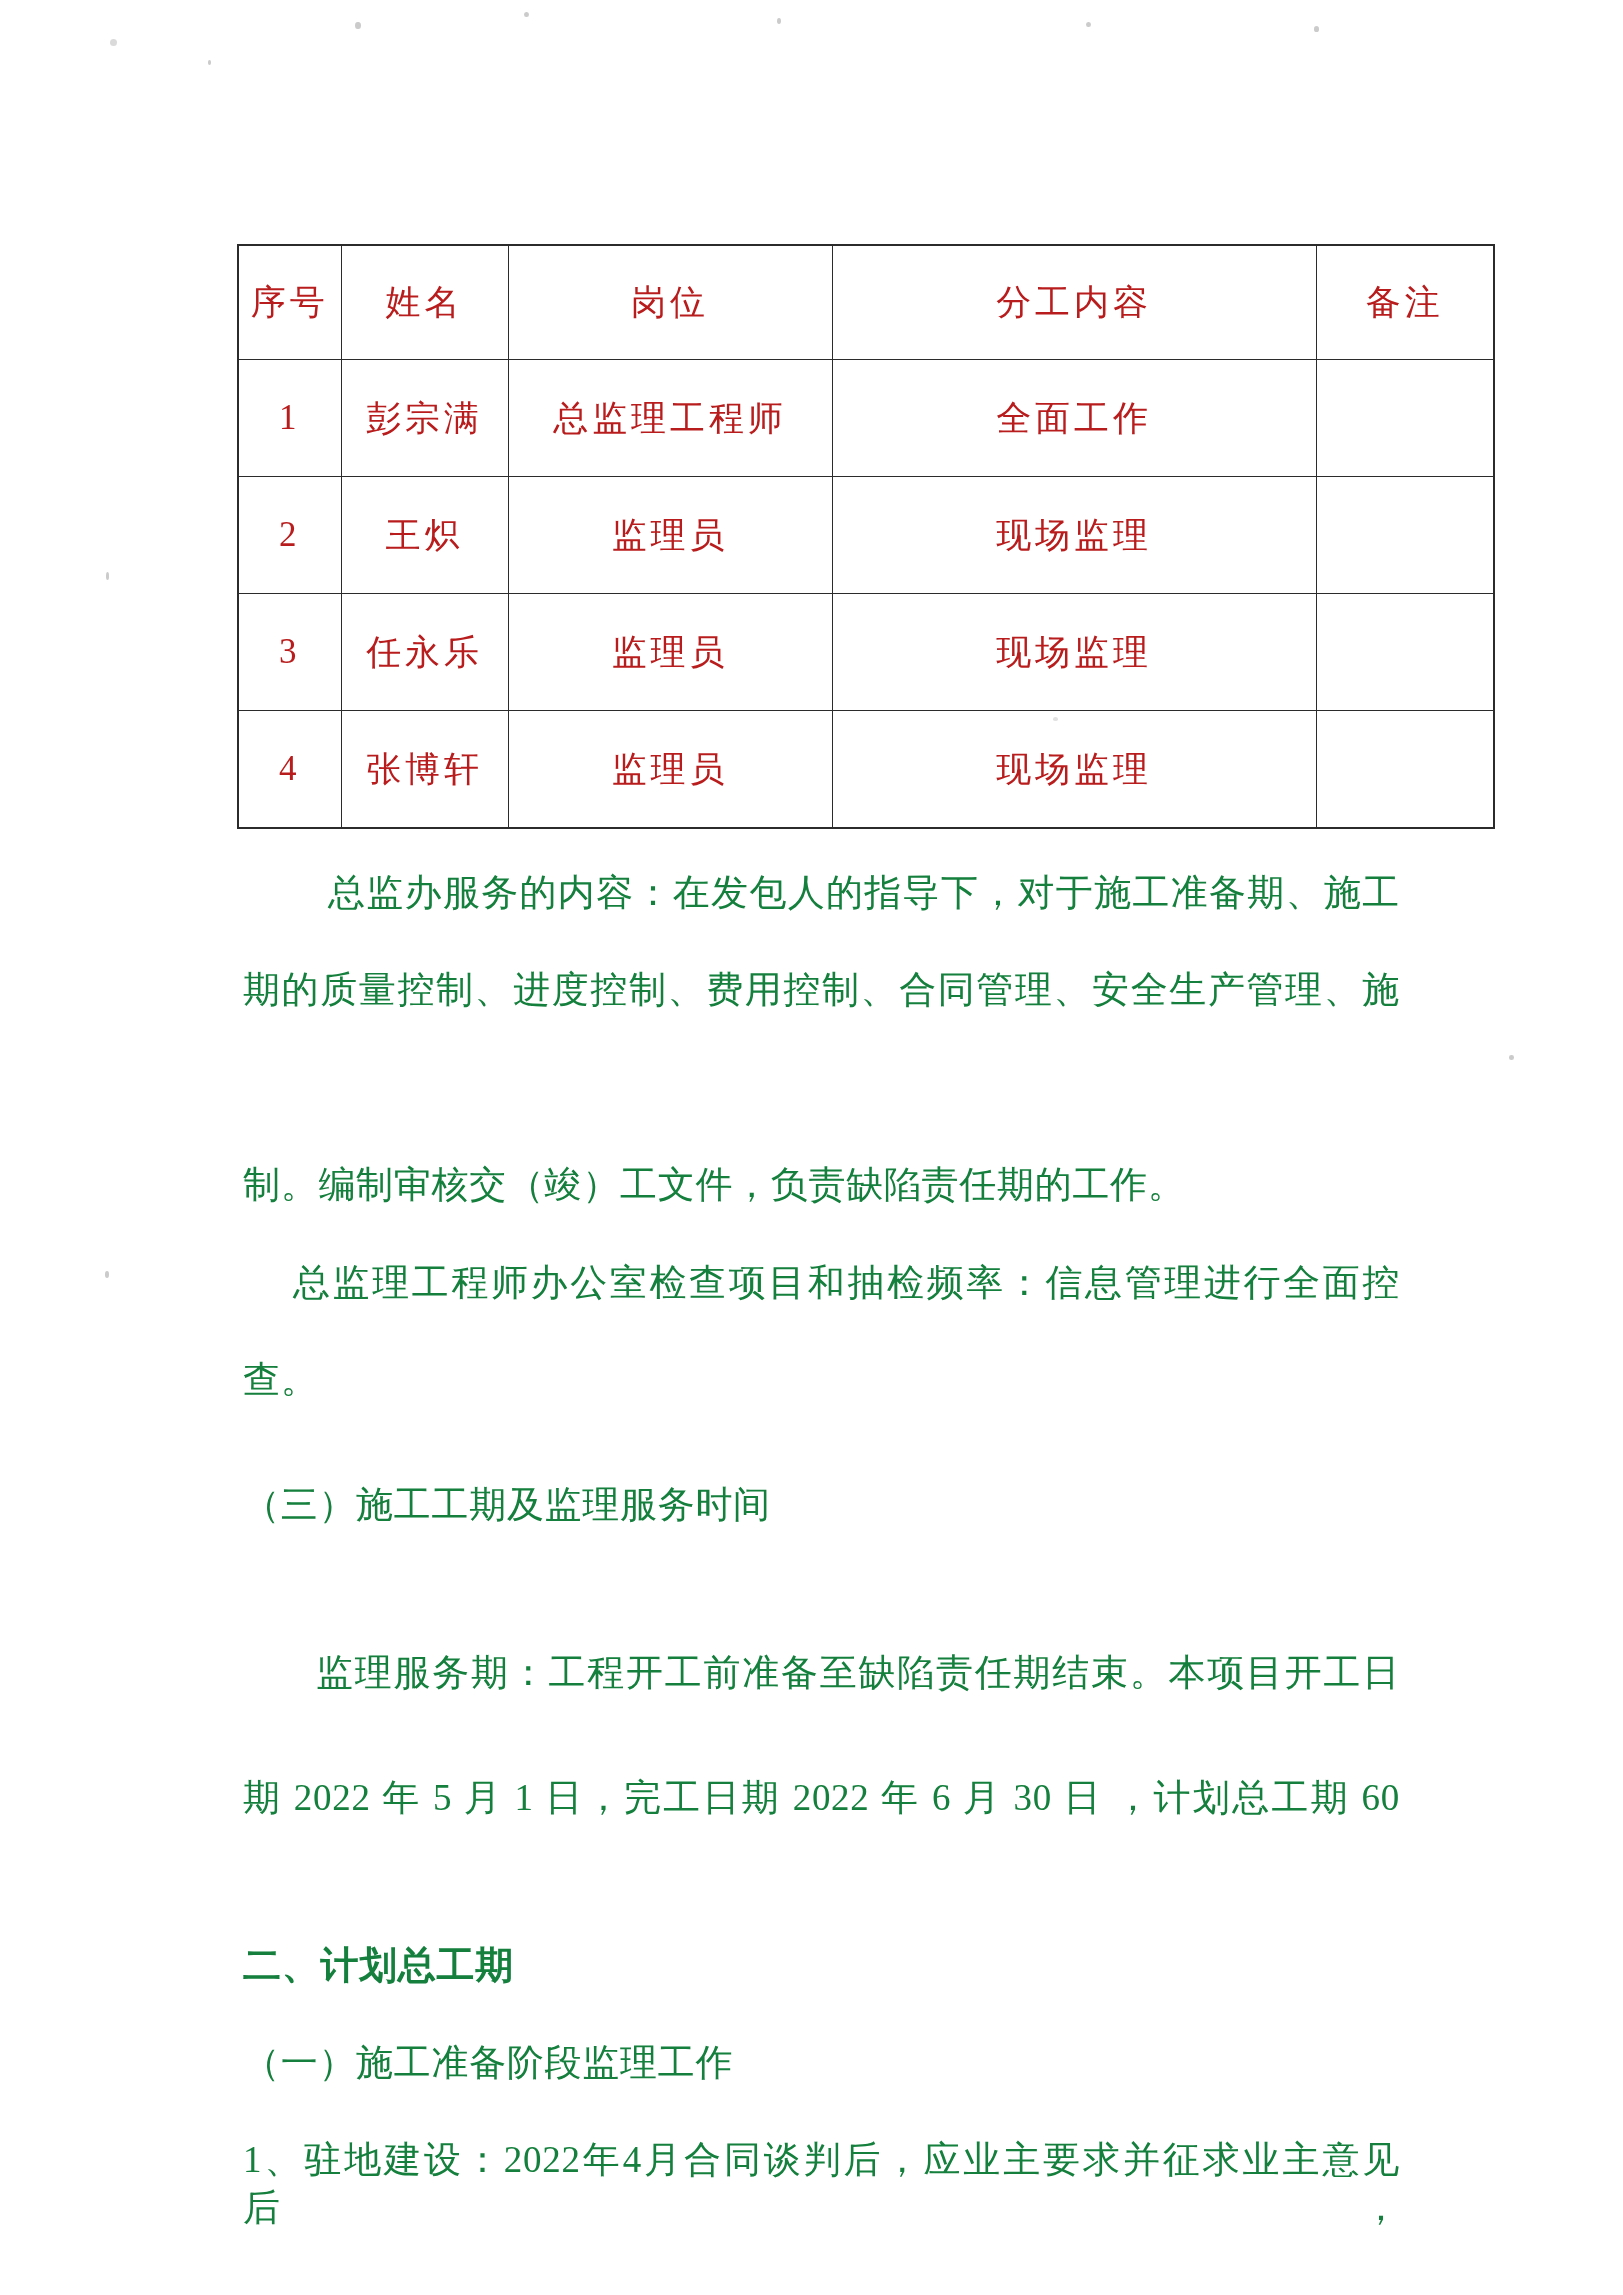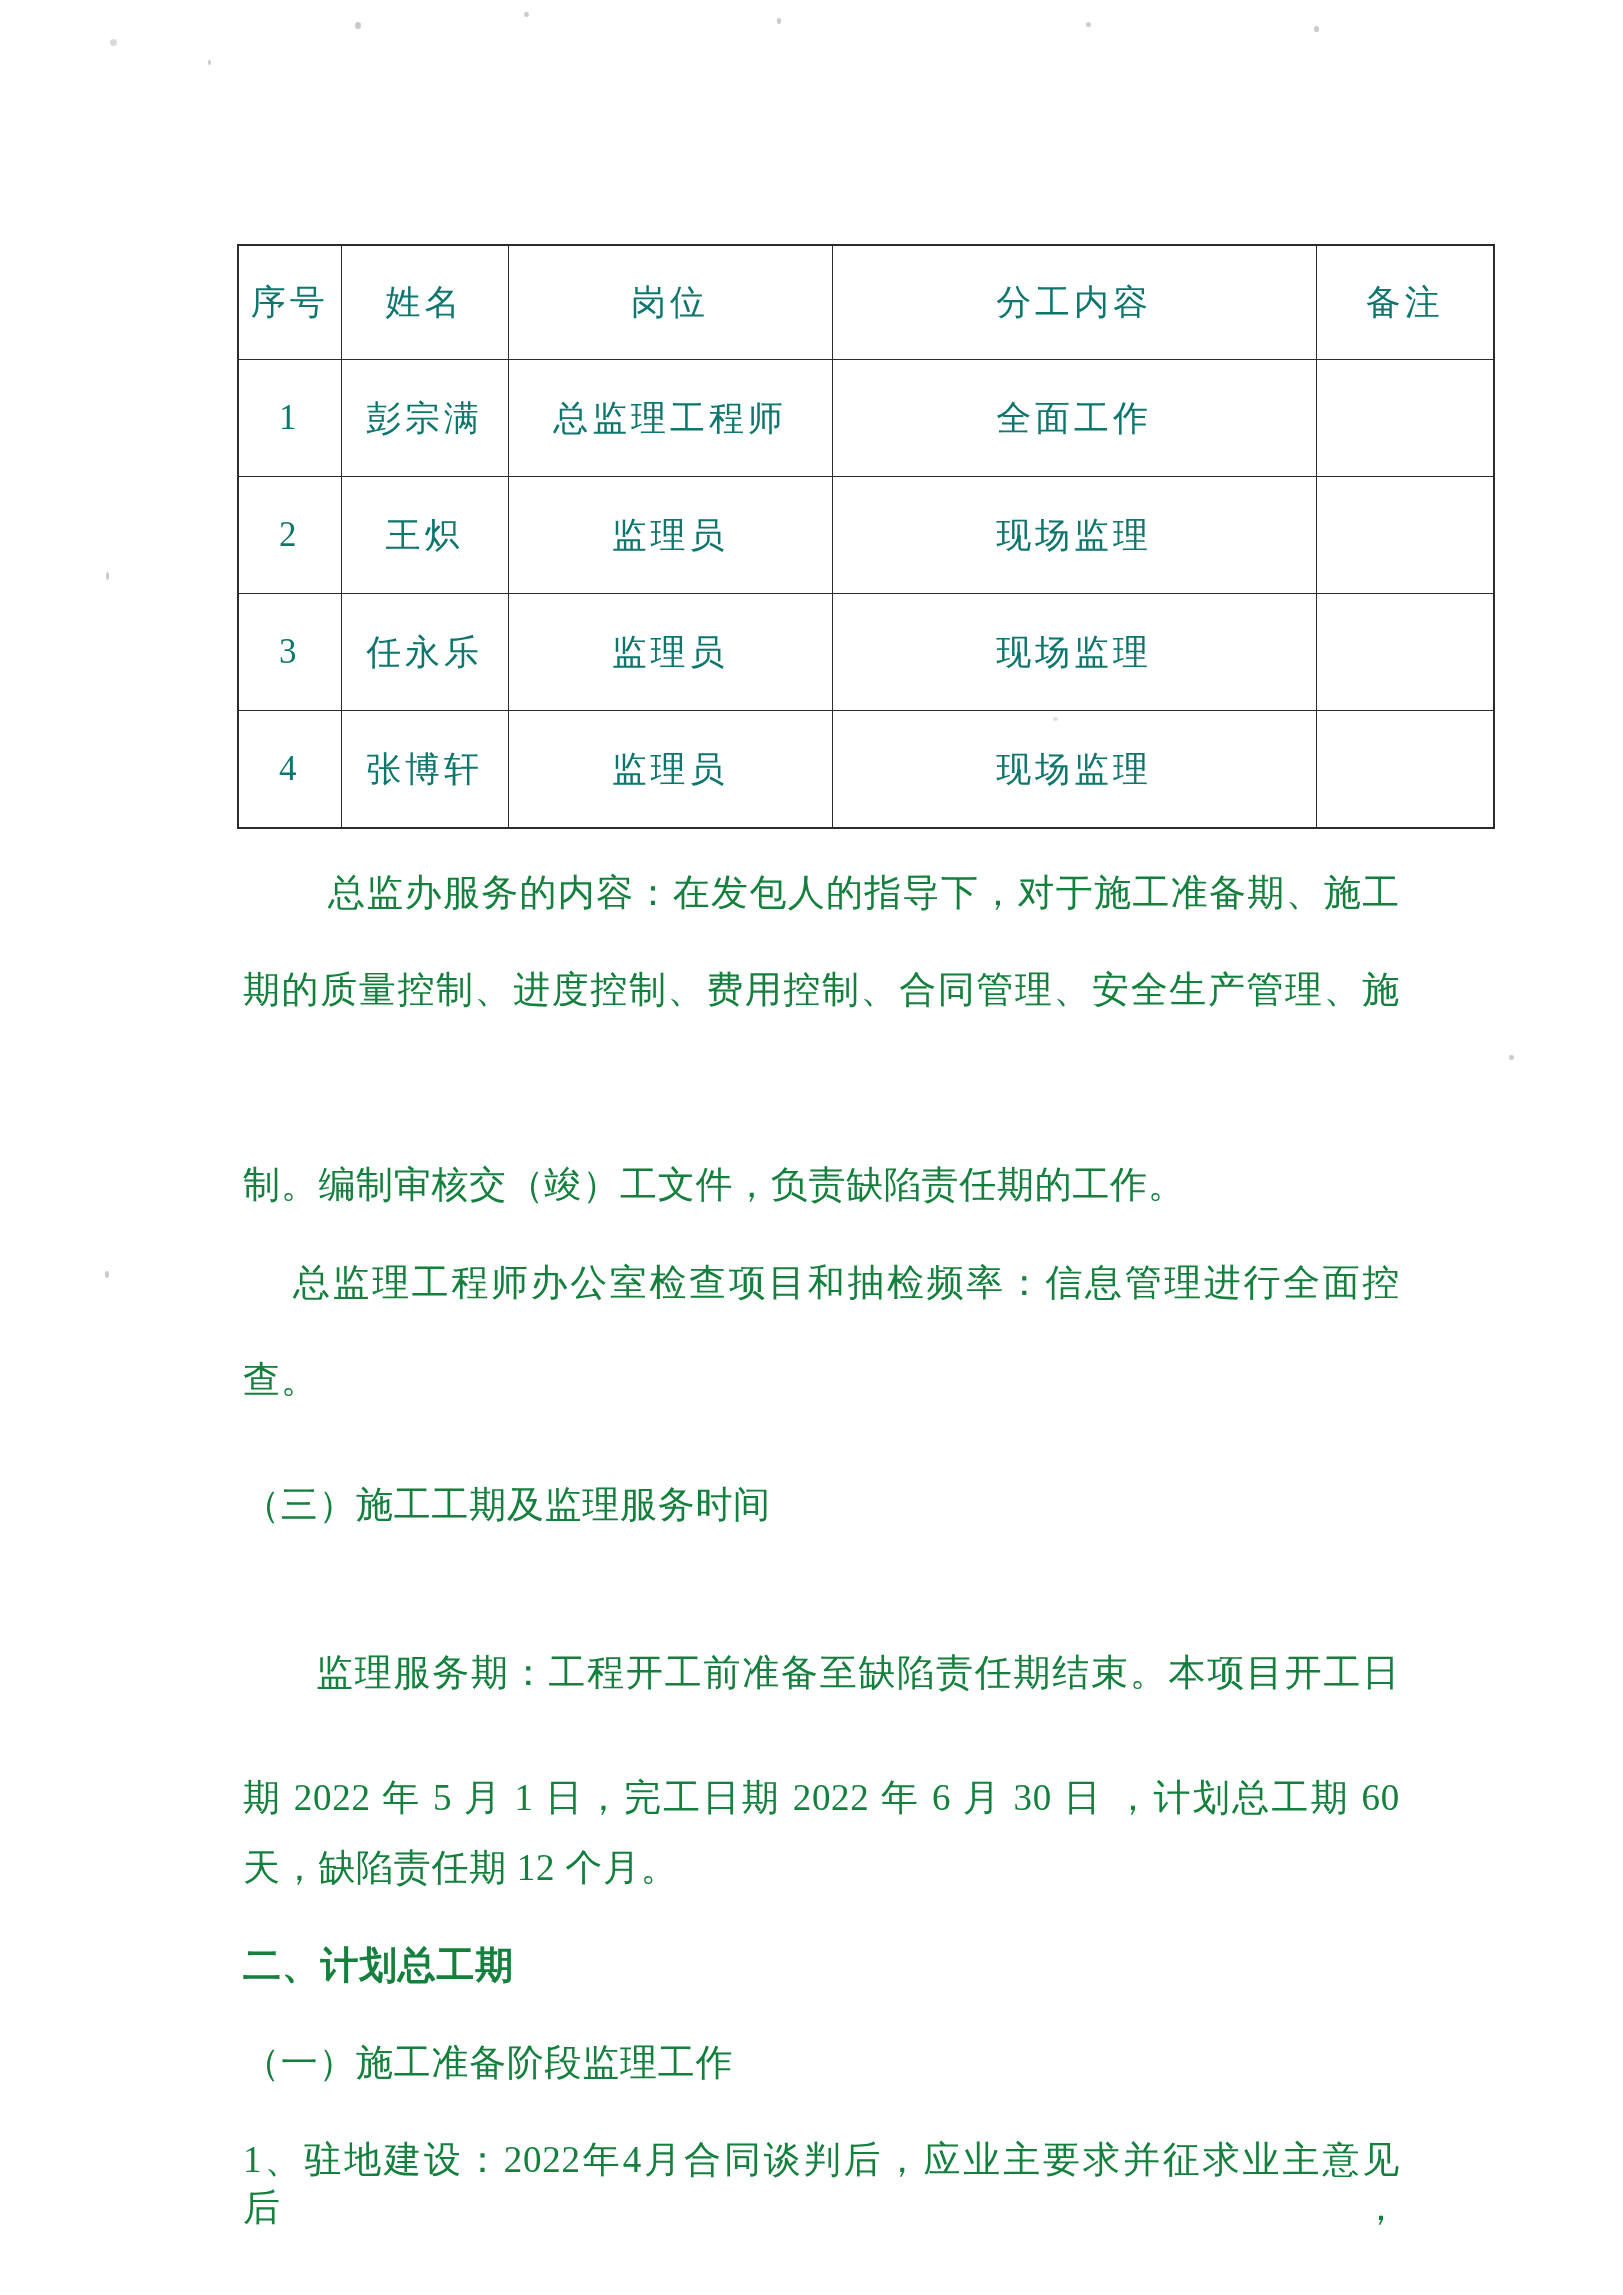--- a/index.html
+++ b/index.html
@@ -21,21 +21,21 @@
     border-collapse:collapse;
     table-layout:fixed;
     border:2.6px solid #2b2b2b;
   }
   table.personnel td {
     border:1.3px solid #2b2b2b;
     text-align:center;
     vertical-align:middle;
     font-size:35px;
     letter-spacing:3.9px;
-    color:#0f766e;
+    color:#b91c1c;
     overflow:hidden;
   }
   table.personnel tr.hdr  td { height:111px; }
   table.personnel tr.data td { height:114px; }
 
   
   .line {
     position:absolute;
     left:243px;
     width:1157px;
@@ -132,21 +132,20 @@
   <div class="line lt" style="top:1161px;">制。编制审核交（竣）工文件，负责缺陷责任期的工作。</div>
 
   <div class="line jf in13" style="top:1259px;">总监理工程师办公室检查项目和抽检频率：信息管理进行全面控</div>
   <div class="line lt" style="top:1356px;">查。</div>
 
 
   <div class="line lt" style="top:1481px;">（三）施工工期及监理服务时间</div>
 
   <div class="line jf in2b" style="top:1649px;">监理服务期：工程开工前准备至缺陷责任期结束。本项目开工日</div>
   <div class="line jf" style="top:1746px;margin-top:28px;">期 2022 年 5 月 1 日，完工日期 2022 年 6 月 30 日 ，计划总工期 60</div>
-  <div class="line lt" style="top:1844px;">天，缺陷责任期 12 个月。</div>
 
   <div class="line lt hd" style="top:1941px;">二、计划总工期</div>
 
   <div class="line lt" style="top:2039px;">（一）施工准备阶段监理工作</div>
 
   <div class="line jf" style="top:2136px;">1、驻地建设：2022年4月合同谈判后，应业主要求并征求业主意见后，</div>
 
 </div>
 
 

